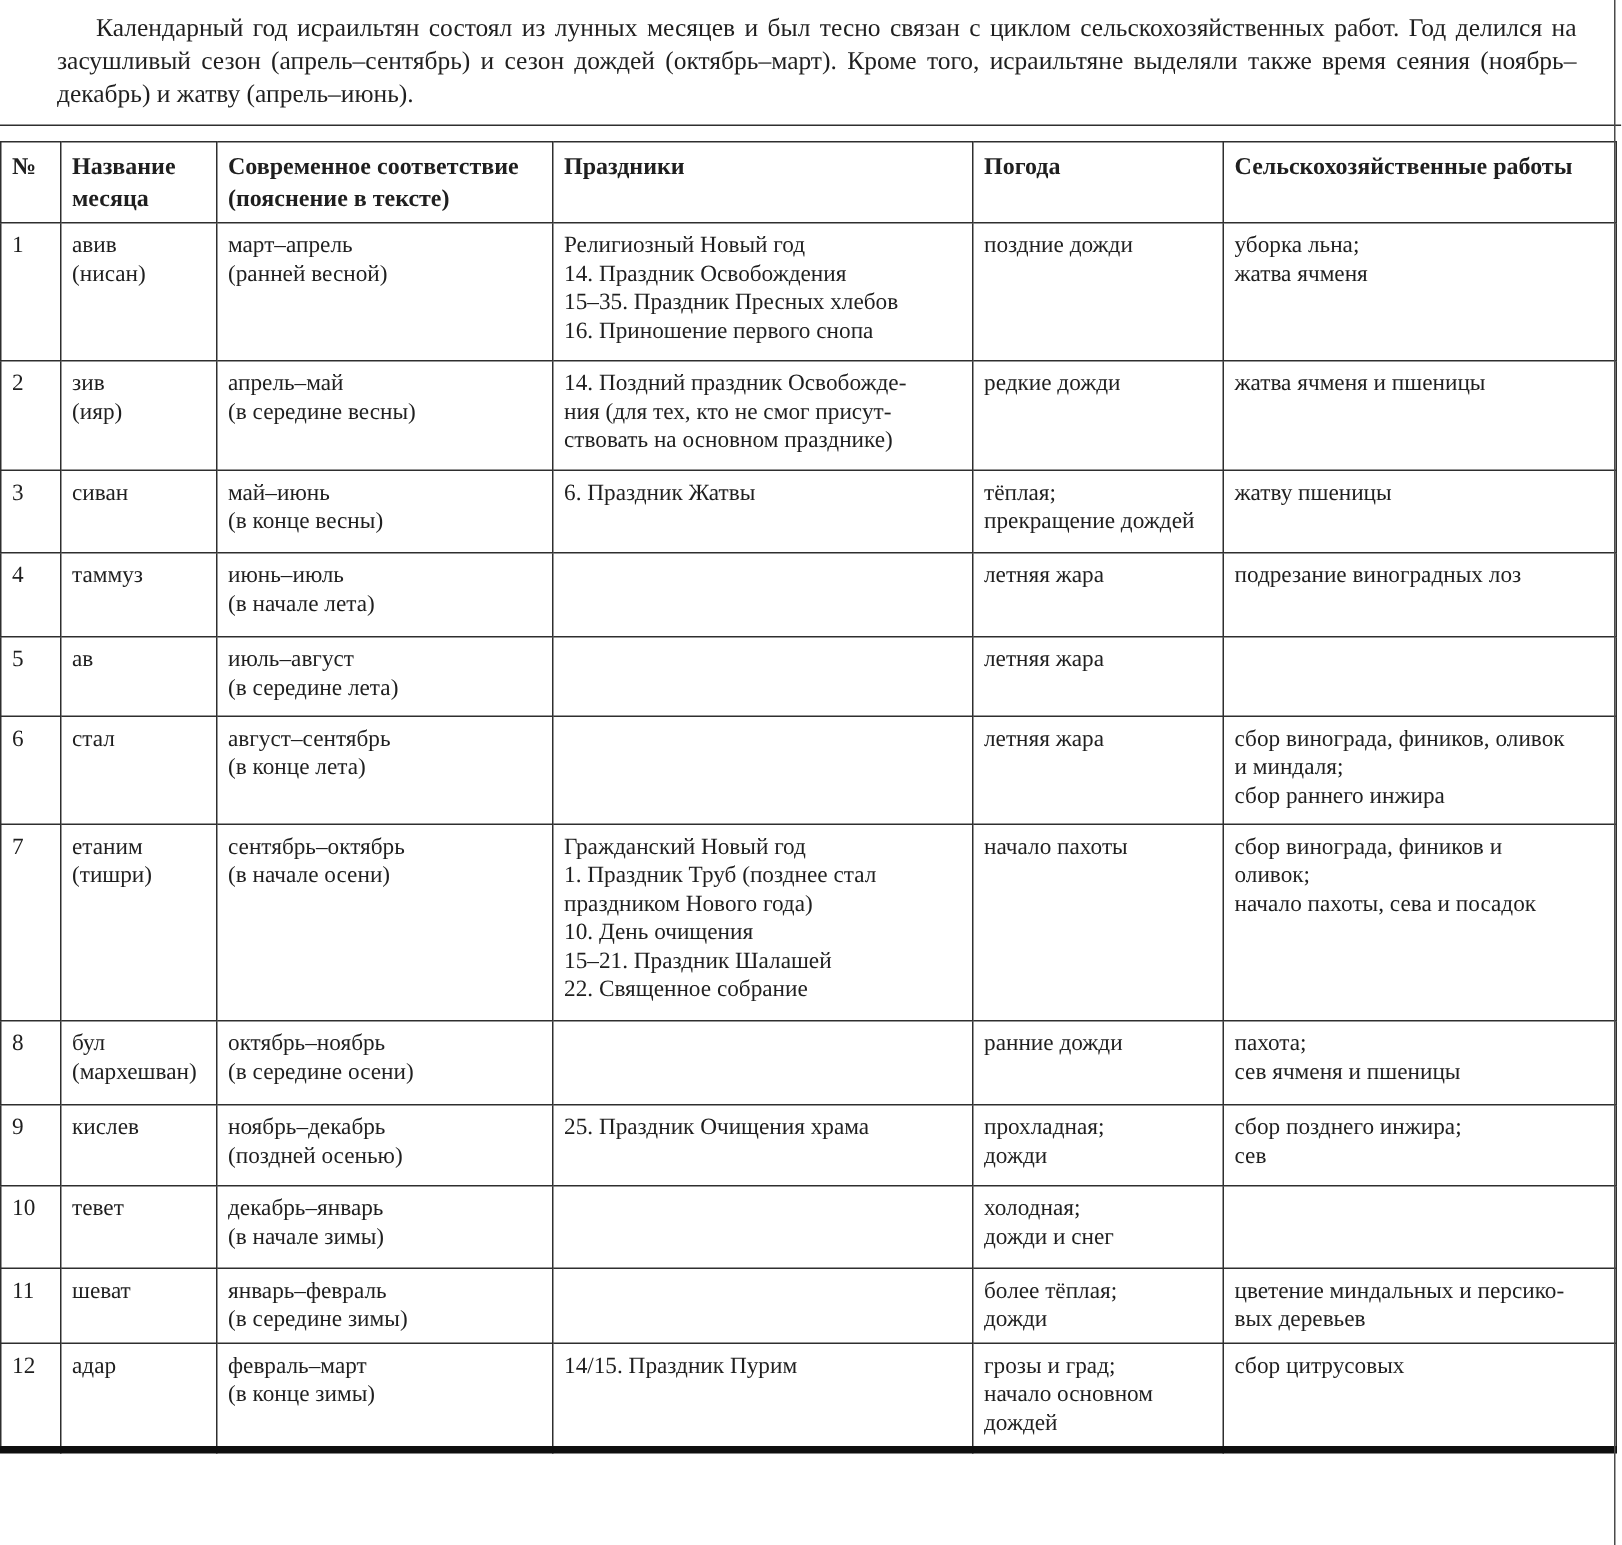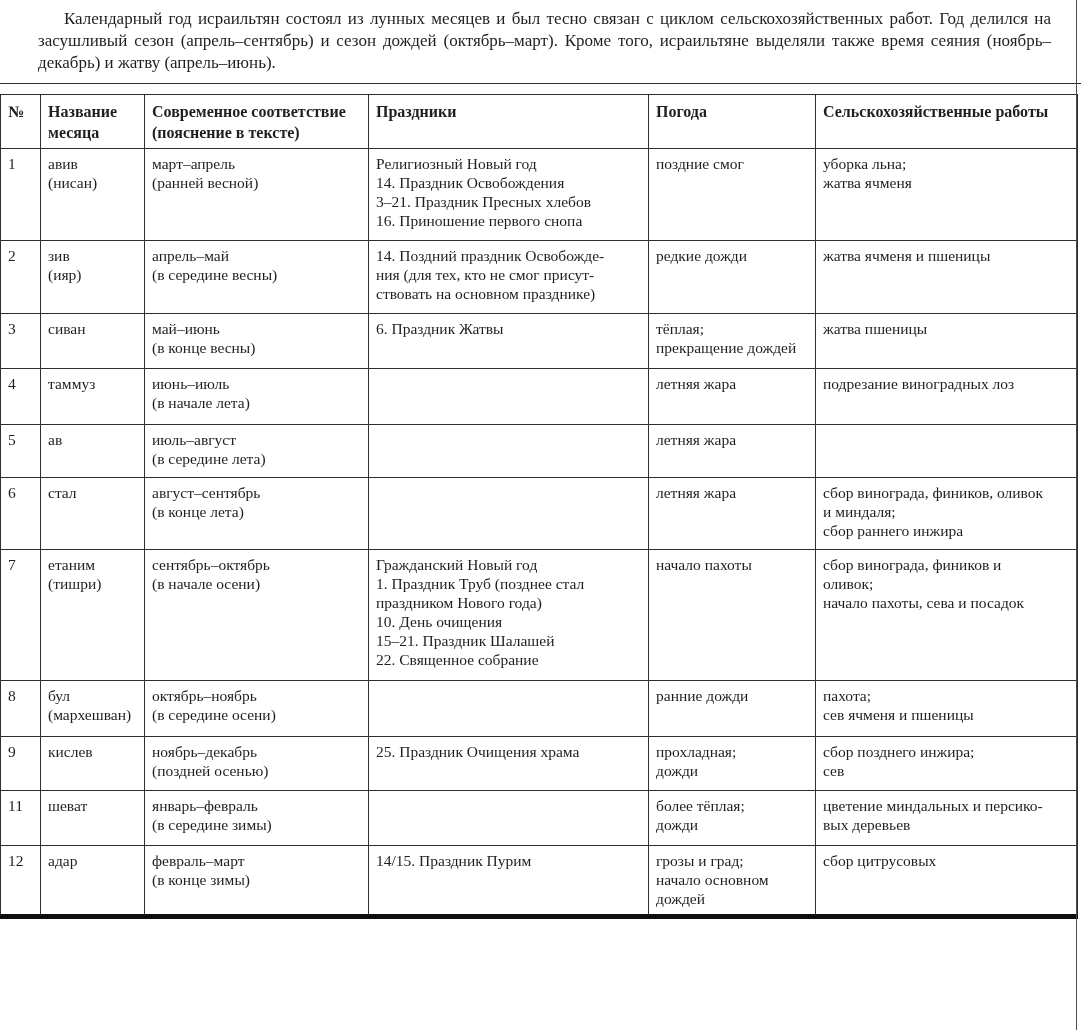--- a/index.html
+++ b/index.html
@@ -101,23 +101,23 @@
     </thead>
     <tbody>
       <tr>
         <td>1</td>
         <td>авив
 (нисан)</td>
         <td>март–апрель
 (ранней весной)</td>
         <td>Религиозный Новый год
 14. Праздник Освобождения
-3–21. Праздник Пресных хлебов
+15–35. Праздник Пресных хлебов
 16. Приношение первого снопа</td>
-        <td>поздние смог</td>
+        <td>поздние дожди</td>
         <td>уборка льна;
 жатва ячменя</td>
       </tr>
       <tr>
         <td>2</td>
         <td>зив
 (ияр)</td>
         <td>апрель–май
 (в середине весны)</td>
         <td>14. Поздний праздник Освобожде-
@@ -127,21 +127,21 @@
         <td>жатва ячменя и пшеницы</td>
       </tr>
       <tr>
         <td>3</td>
         <td>сиван</td>
         <td>май–июнь
 (в конце весны)</td>
         <td>6. Праздник Жатвы</td>
         <td>тёплая;
 прекращение дождей</td>
-        <td>жатва пшеницы</td>
+        <td>жатву пшеницы</td>
       </tr>
       <tr>
         <td>4</td>
         <td>таммуз</td>
         <td>июнь–июль
 (в начале лета)</td>
         <td></td>
         <td>летняя жара</td>
         <td>подрезание виноградных лоз</td>
       </tr>
@@ -198,20 +198,30 @@
         <td>кислев</td>
         <td>ноябрь–декабрь
 (поздней осенью)</td>
         <td>25. Праздник Очищения храма</td>
         <td>прохладная;
 дожди</td>
         <td>сбор позднего инжира;
 сев</td>
       </tr>
       <tr>
+        <td>10</td>
+        <td>тевет</td>
+        <td>декабрь–январь
+(в начале зимы)</td>
+        <td></td>
+        <td>холодная;
+дожди и снег</td>
+        <td></td>
+      </tr>
+      <tr>
         <td>11</td>
         <td>шеват</td>
         <td>январь–февраль
 (в середине зимы)</td>
         <td></td>
         <td>более тёплая;
 дожди</td>
         <td>цветение миндальных и персико-
 вых деревьев</td>
       </tr>

